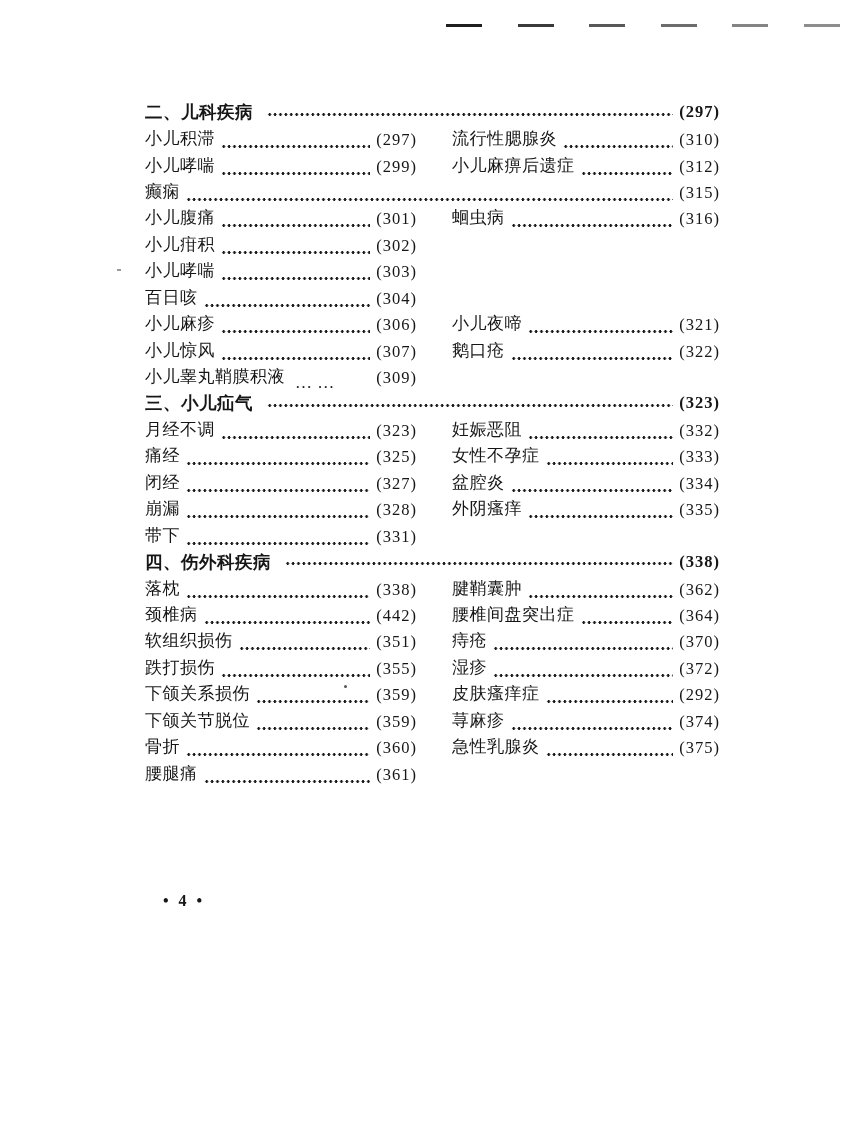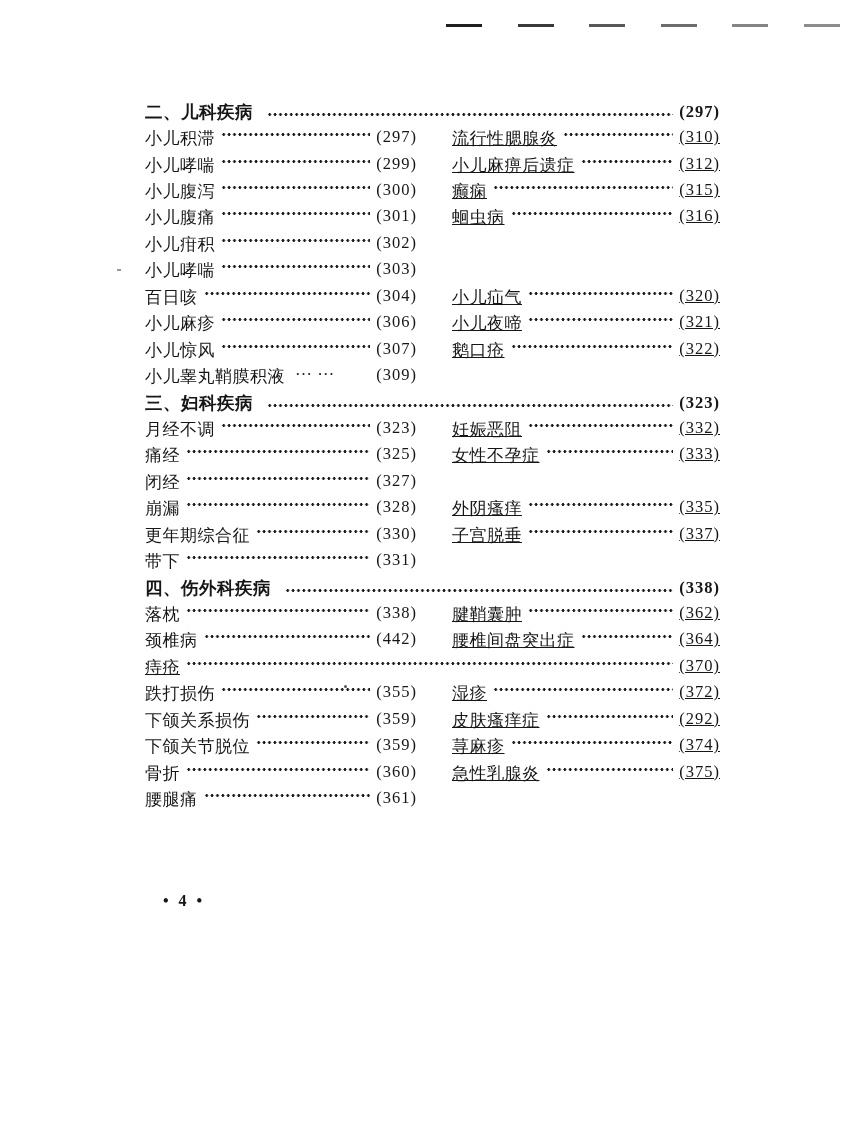--- a/index.html
+++ b/index.html
@@ -46,25 +46,25 @@
     letter-spacing: 0.5px;
     white-space: nowrap;
   }
   .header-row {
     font-weight: 700;
     font-size: 17.5px;
   }
   .header-row .stitle { margin-right: 8px; }
   .cell {
     display: flex;
-    align-items: flex-start;
+    align-items: flex-end;
     min-width: 0;
   }
   .cell.left  { width: 272px; margin-right: 35px; flex: none; }
-  .cell.right { flex: 1; text-decoration: underline; }
+  .cell.right { flex: 1; }
   .etitle, .stitle { flex: none; }
   .leader {
     flex: 1;
     height: 7px;
     margin: 0 6px;
     margin-top: 4px;
     background-image: radial-gradient(circle, #1b1b1b 1.25px, transparent 1.55px);
     background-size: 5.4px 7px;
     background-repeat: repeat-x;
     background-position: 0 center;
@@ -142,25 +142,20 @@
           <span class="leader"></span>
           <span class="pnum">(299)</span>
         </div>
         <div class="cell right">
           <span class="etitle">小儿麻痹后遗症</span>
           <span class="leader"></span>
           <span class="pnum">(312)</span>
         </div>
       </div>
       <div class="trow entry-row">
-        <div class="cell left">
-          <span class="etitle">小儿腹泻</span>
-          <span class="leader"></span>
-          <span class="pnum">(300)</span>
-        </div>
         <div class="cell right">
           <span class="etitle">癫痫</span>
           <span class="leader"></span>
           <span class="pnum">(315)</span>
         </div>
       </div>
       <div class="trow entry-row">
         <div class="cell left">
           <span class="etitle">小儿腹痛</span>
           <span class="leader"></span>
@@ -184,25 +179,20 @@
           <span class="etitle">小儿哮喘</span>
           <span class="leader"></span>
           <span class="pnum">(303)</span>
         </div>
       </div>
       <div class="trow entry-row">
         <div class="cell left">
           <span class="etitle">百日咳</span>
           <span class="leader"></span>
           <span class="pnum">(304)</span>
-        </div>
-        <div class="cell right">
-          <span class="etitle">小儿疝气</span>
-          <span class="leader"></span>
-          <span class="pnum">(320)</span>
         </div>
       </div>
       <div class="trow entry-row">
         <div class="cell left">
           <span class="etitle">小儿麻疹</span>
           <span class="leader"></span>
           <span class="pnum">(306)</span>
         </div>
         <div class="cell right">
           <span class="etitle">小儿夜啼</span>
@@ -224,21 +214,21 @@
       </div>
       <div class="trow entry-row">
         <div class="cell left">
           <span class="etitle">小儿睾丸鞘膜积液</span>
           <span class="leader sparse">… …</span>
           <span class="pnum">(309)</span>
         </div>
         <div class="cell right"></div>
       </div>
       <div class="trow header-row">
-        <span class="stitle">三、妇科疾病</span>
+        <span class="stitle">三、小儿疝气</span>
         <span class="leader"></span>
         <span class="pnum">(323)</span>
       </div>
       <div class="trow entry-row">
         <div class="cell left">
           <span class="etitle">月经不调</span>
           <span class="leader"></span>
           <span class="pnum">(323)</span>
         </div>
         <div class="cell right">
@@ -258,43 +248,36 @@
           <span class="leader"></span>
           <span class="pnum">(333)</span>
         </div>
       </div>
       <div class="trow entry-row">
         <div class="cell left">
           <span class="etitle">闭经</span>
           <span class="leader"></span>
           <span class="pnum">(327)</span>
         </div>
+        <div class="cell right">
+          <span class="etitle">盆腔炎</span>
+          <span class="leader"></span>
+          <span class="pnum">(334)</span>
+        </div>
       </div>
       <div class="trow entry-row">
         <div class="cell left">
           <span class="etitle">崩漏</span>
           <span class="leader"></span>
           <span class="pnum">(328)</span>
         </div>
         <div class="cell right">
           <span class="etitle">外阴瘙痒</span>
           <span class="leader"></span>
           <span class="pnum">(335)</span>
-        </div>
-      </div>
-      <div class="trow entry-row">
-        <div class="cell left">
-          <span class="etitle">更年期综合征</span>
-          <span class="leader"></span>
-          <span class="pnum">(330)</span>
-        </div>
-        <div class="cell right">
-          <span class="etitle">子宫脱垂</span>
-          <span class="leader"></span>
-          <span class="pnum">(337)</span>
         </div>
       </div>
       <div class="trow entry-row">
         <div class="cell left">
           <span class="etitle">带下</span>
           <span class="leader"></span>
           <span class="pnum">(331)</span>
         </div>
         <div class="cell right"></div>
       </div>
@@ -321,20 +304,25 @@
           <span class="leader"></span>
           <span class="pnum">(442)</span>
         </div>
         <div class="cell right">
           <span class="etitle">腰椎间盘突出症</span>
           <span class="leader"></span>
           <span class="pnum">(364)</span>
         </div>
       </div>
       <div class="trow entry-row">
+        <div class="cell left">
+          <span class="etitle">软组织损伤</span>
+          <span class="leader"></span>
+          <span class="pnum">(351)</span>
+        </div>
         <div class="cell right">
           <span class="etitle">痔疮</span>
           <span class="leader"></span>
           <span class="pnum">(370)</span>
         </div>
       </div>
       <div class="trow entry-row">
         <div class="cell left">
           <span class="etitle">跌打损伤</span>
           <span class="leader"></span>

